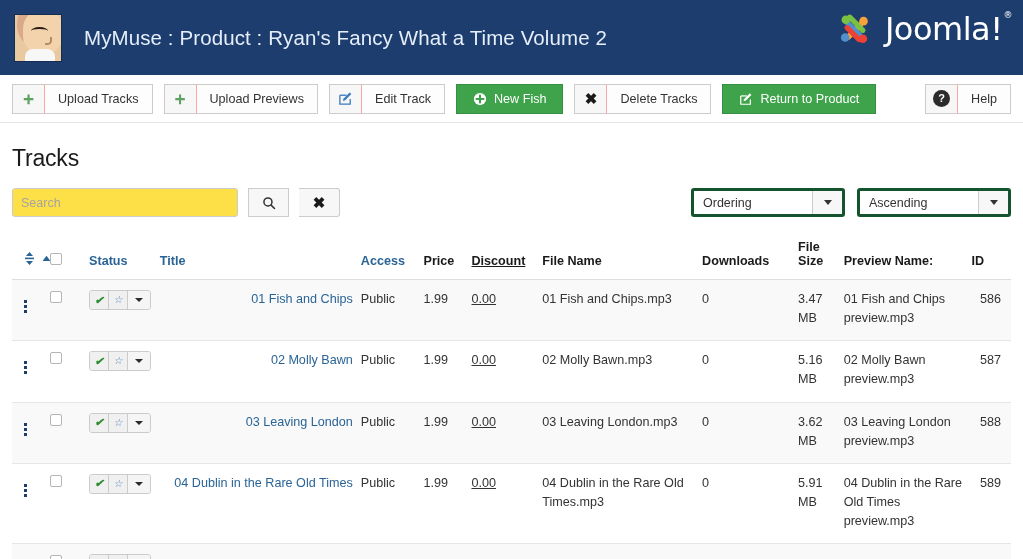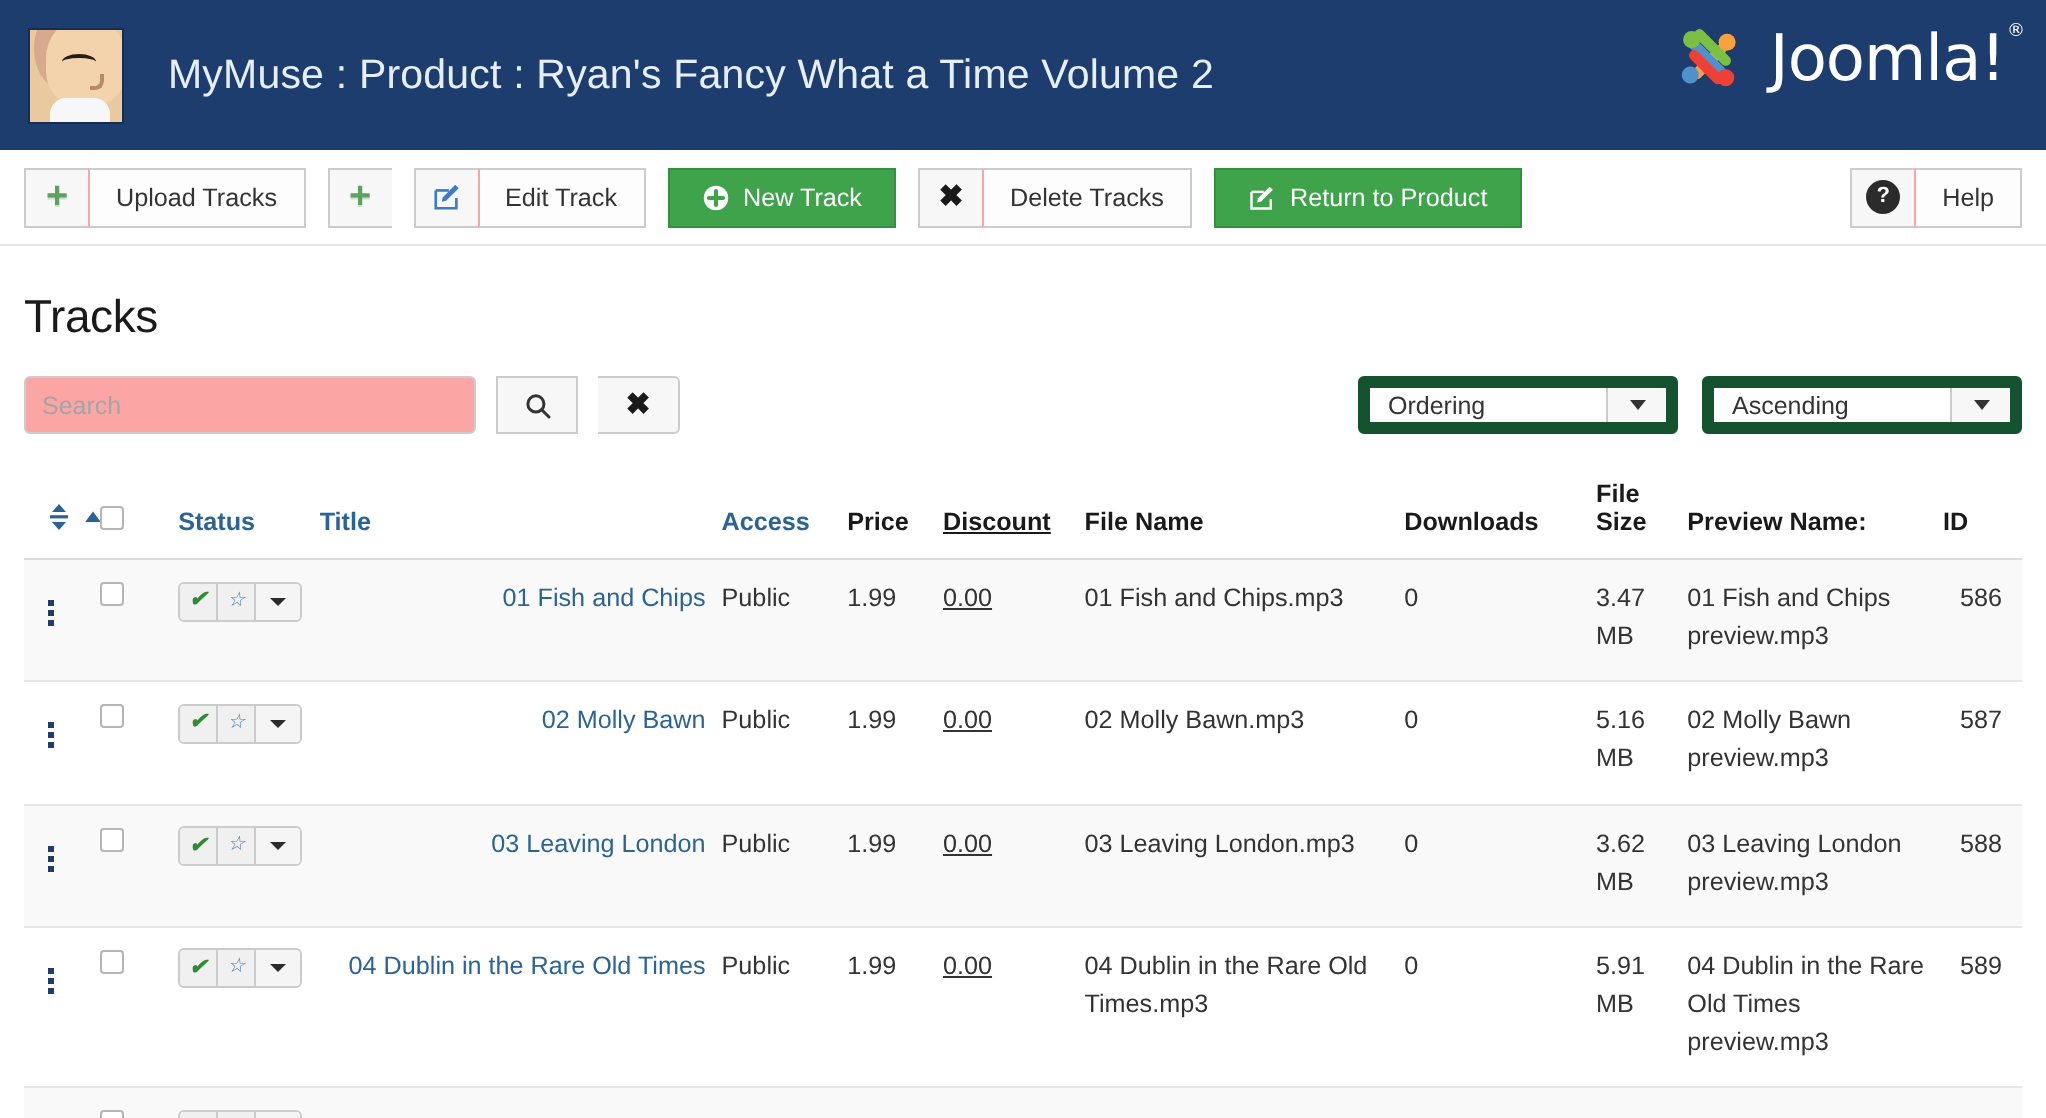--- a/index.html
+++ b/index.html
@@ -176,39 +176,39 @@
   .search-wrap { display: flex; align-items: center; gap: 10px; }
   .search-input {
     width: 226px;
     height: 29px;
     border: 1px solid #cccccc;
     border-radius: 3px;
     padding: 0 8px;
     font-size: 12.5px;
     color: #555;
     font-family: "Liberation Sans", sans-serif;
-    background: #fca5a5;
+    background: #fde047;
     outline: none;
   }
   .search-input::placeholder { color: #a4a4a4; }
   .sbtn {
     width: 41px; height: 29px;
     border: 1px solid #cccccc;
     background: #f7f7f7;
     display: flex; align-items: center; justify-content: center;
     cursor: pointer;
   }
   .sbtn:first-child { border-radius: 3px 0 0 3px; }
   .sbtn:last-child { border-radius: 0 3px 3px 0; border-left: none; }
   .mag { width: 14px; height: 14px; }
   .ordering-wrap { display: flex; align-items: center; gap: 12px; }
   .select-fake {
     display: flex;
     align-items: stretch;
-    border: 6px solid #14532d;
+    border: 3px solid #14532d;
     border-radius: 3px;
     overflow: hidden;
     background: #fff;
     height: 29px;
   }
   .select-fake .sv {
     width: 118px;
     display: flex; align-items: center;
     padding: 0 9px;
     font-size: 12.5px;
@@ -359,39 +359,40 @@
     <div class="btn btn-icon">
         <span class="plus">+</span>
       </div>
     <div class="btn btn-label">Upload Tracks</div>
   </div>
 
   <div class="btn-group">
     <div class="btn btn-icon">
         <span class="plus">+</span>
       </div>
+    <div class="btn btn-label">Upload Previews</div>
   </div>
 
   <div class="btn-group">
     <div class="btn btn-icon">
       <svg class="pencil-ico" viewBox="0 0 16 16" fill="none" stroke="#3b7bbf" stroke-width="1.4">
         <path d="M2 4.5 V14 H13 V8.5"></path>
         <path d="M2 4.5 H9"></path>
         <path d="M7.5 10 L14.2 3.3 L12.4 1.5 L5.7 8.2 L5.2 10.5 Z" fill="#3b7bbf" stroke="none"></path>
       </svg>
     </div>
     <div class="btn btn-label">Edit Track</div>
   </div>
 
   <div class="btn btn-green">
     <svg class="gi" width="14" height="14" viewBox="0 0 16 16">
       <circle cx="8" cy="8" r="7" fill="#fff"></circle>
       <path d="M8 4 V12 M4 8 H12" stroke="#3ea34a" stroke-width="2.4" stroke-linecap="round"></path>
     </svg>
-    <span>New Track</span>
+    <span>New Fish</span>
   </div>
 
   <div class="btn-group">
     <div class="btn btn-icon">
         <span class="xmark">✖</span>
       </div>
     <div class="btn btn-label">Delete Tracks</div>
   </div>
 
   <div class="btn btn-green">

